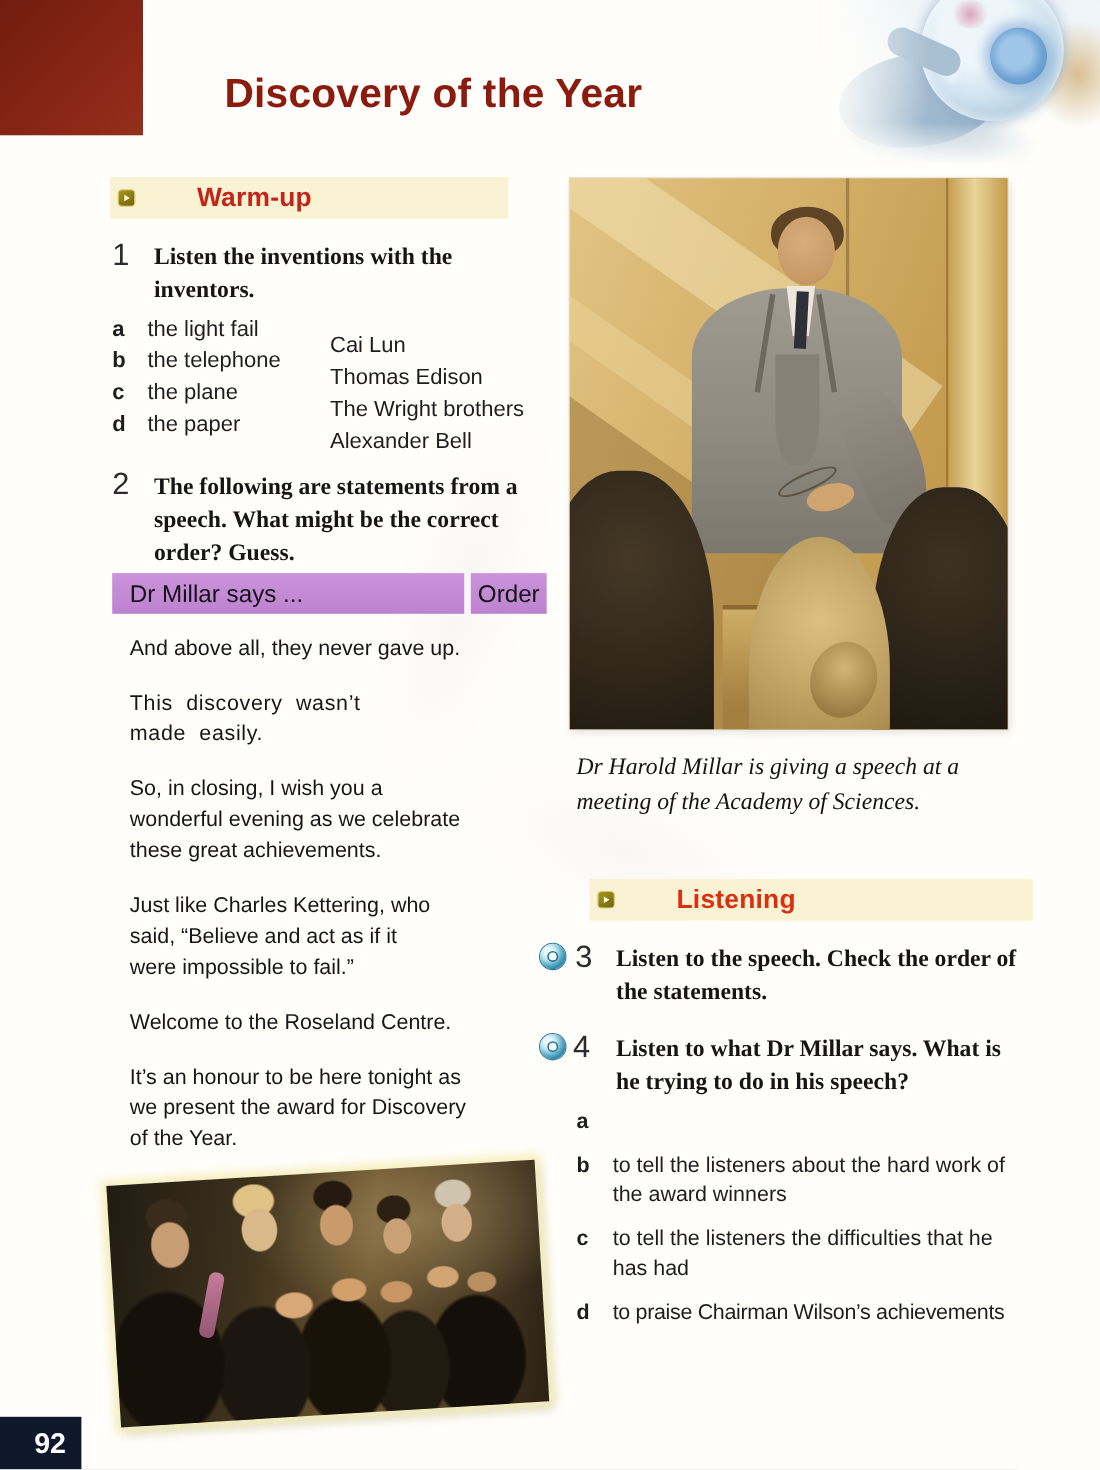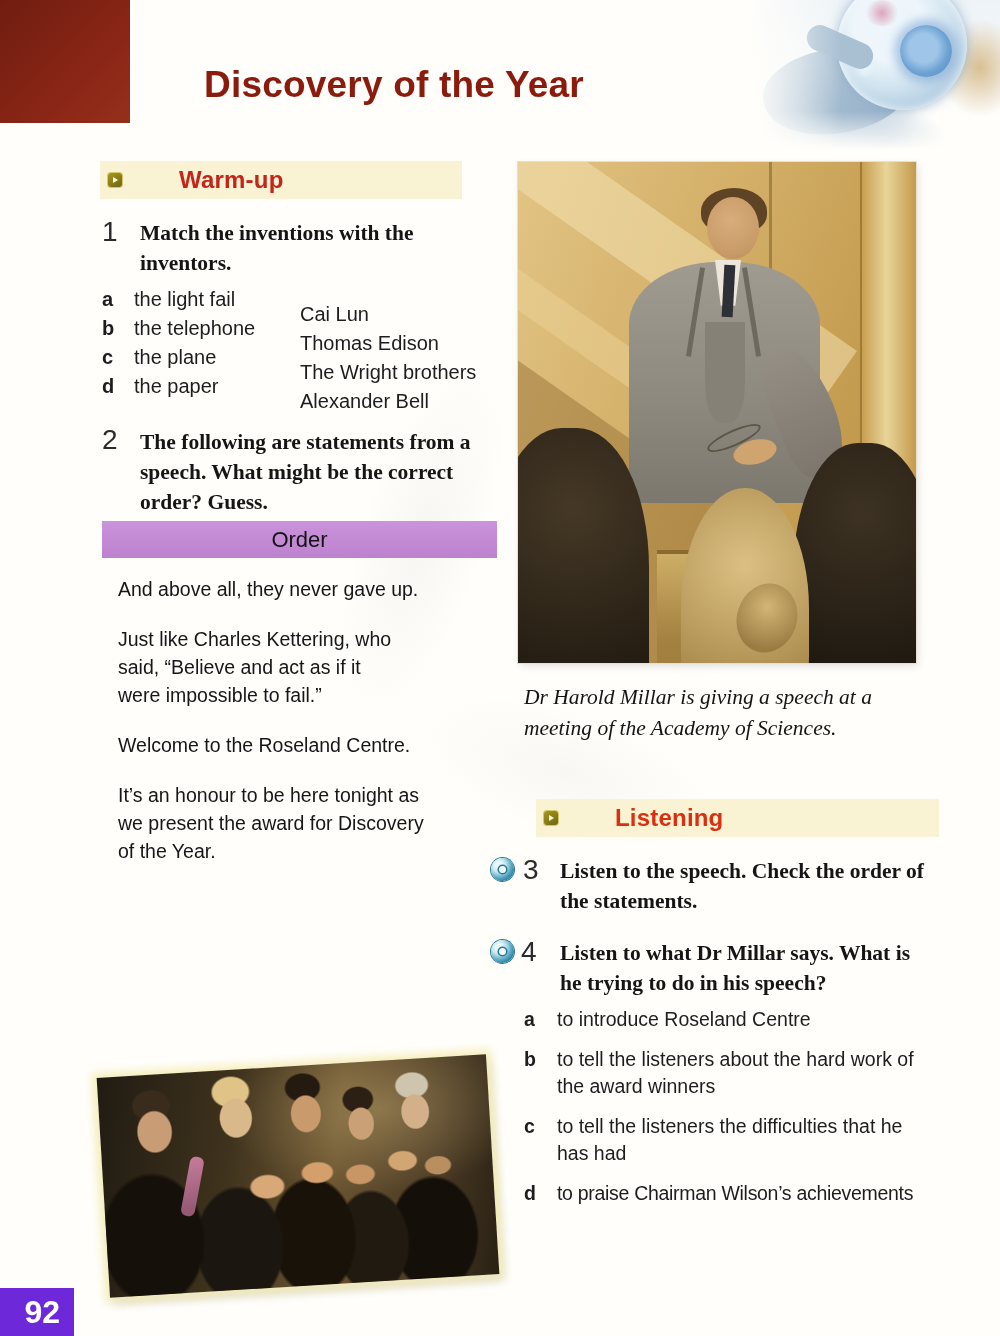--- a/index.html
+++ b/index.html
@@ -193,21 +193,21 @@
   .aud-hands { position:absolute; inset:0;
     background:
       radial-gradient(ellipse 26px 18px at 42% 54%, #d9a877 0 60%, transparent 70%),
       radial-gradient(ellipse 24px 16px at 55% 49%, #d3a06c 0 60%, transparent 70%),
       radial-gradient(ellipse 22px 15px at 66% 51%, #c79664 0 60%, transparent 70%),
       radial-gradient(ellipse 22px 15px at 77% 46%, #d2a673 0 60%, transparent 70%),
       radial-gradient(ellipse 20px 14px at 86% 49%, #b98f60 0 60%, transparent 70%); }
 
   
   .pagenum-box { position:absolute; left:0; top:1288px; width:74px; height:48px;
-    background:#6d28d9; color:#fff; font-size:32px; font-weight:bold;
+    background:#0f172a; color:#fff; font-size:26px; font-weight:bold;
     display:flex; align-items:center; justify-content:flex-end; padding-right:14px; }
 </style>
 </head>
 <body>
 
 <div class="page">
 
   <div class="watermark"></div>
 
   <div class="unit-box"></div>
@@ -223,21 +223,21 @@
     <div class="finger"></div>
     <div class="h-fade"></div>
   </div>
 
   <div class="strip warm">
     <span class="sec-icon"></span>
     <span class="sec-label">Warm-up</span>
   </div>
 
   <div class="task-num" style="left:102px; top:216px;">1</div>
-  <div class="task-text" style="left:140px; top:218px; width:332px;">Match the inventions with the inventors.</div>
+  <div class="task-text" style="left:140px; top:218px; width:332px;">Listen the inventions with the inventors.</div>
 
   <div class="match-table">
     <div class="match-row">
       <span class="match-letter">a</span>
       <span class="match-invention">the light fail</span>
       <span class="match-inventor">Cai Lun</span>
     </div>
     <div class="match-row">
       <span class="match-letter">b</span>
       <span class="match-invention">the telephone</span>
@@ -252,25 +252,28 @@
       <span class="match-letter">d</span>
       <span class="match-invention">the paper</span>
       <span class="match-inventor">Alexander Bell</span>
     </div>
   </div>
 
   <div class="task-num" style="left:102px; top:424px;">2</div>
   <div class="task-text" style="left:140px; top:427px; width:358px;">The following are statements from a speech.  What might be the correct order? Guess.</div>
 
   <div class="dm-header">
+    <div class="dm-cell dm-says">Dr Millar says ...</div>
     <div class="dm-cell dm-order">Order</div>
   </div>
 
   <div class="statements">
     <p class="st0">And above all, they never gave up.</p>
+    <p class="st1">This discovery wasn’t made easily.</p>
+    <p class="st2">So, in closing, I wish you a wonderful evening as we celebrate these great achievements.</p>
     <p class="st3">Just like Charles Kettering, who said, “Believe and act as if it were impossible to fail.”</p>
     <p class="st4">Welcome to the Roseland Centre.</p>
     <p class="st5">It’s an honour to be here tonight as we present the award for Discovery of the Year.</p>
   </div>
 
   <div class="speaker-photo">
     <div class="sp-beam1"></div>
     <div class="sp-beam2"></div>
     <div class="sp-shadowpanel"></div>
     <div class="sp-pillar"></div>
@@ -305,21 +308,20 @@
   <div class="task-num" style="left:523px; top:854px;">3</div>
   <div class="task-text" style="left:560px; top:856px; width:366px;">Listen to the speech. Check the order of the statements.</div>
 
   <span class="cd-icon" id="cd4"></span>
   <div class="task-num" style="left:521px; top:936px;">4</div>
   <div class="task-text" style="left:560px; top:938px; width:362px;">Listen to what Dr Millar says. What is he trying to do in his speech?</div>
 
   <div class="options">
     <div class="option-row">
       <span class="option-letter">a</span>
-      <span class="option-text">to introduce Roseland Centre</span>
     </div>
     <div class="option-row">
       <span class="option-letter">b</span>
       <span class="option-text">to tell the listeners about the hard work of the award winners</span>
     </div>
     <div class="option-row">
       <span class="option-letter">c</span>
       <span class="option-text">to tell the listeners the difficulties that he has had</span>
     </div>
     <div class="option-row">

